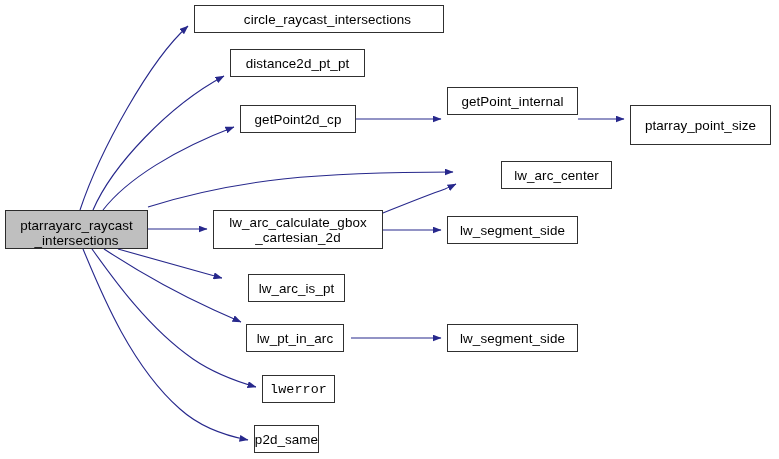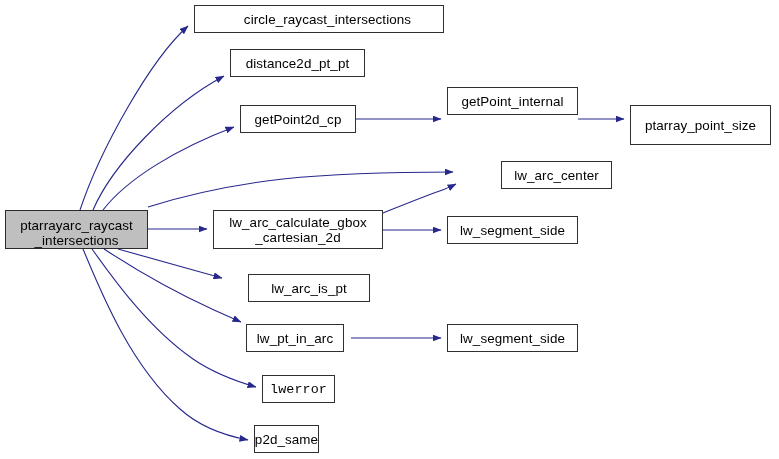--- a/index.html
+++ b/index.html
@@ -82,20 +82,20 @@
 _intersections</span></div>
       <div class="node" style="left: 194px; top: 5px; width: 250px; height: 28px; padding-left: 17px;"><span class="node-label">circle_raycast_intersections</span></div>
       <div class="node" style="left: 230px; top: 49px; width: 135px; height: 28px;"><span class="node-label">distance2d_pt_pt</span></div>
       <div class="node" style="left: 240px; top: 105px; width: 116px; height: 28px;"><span class="node-label">getPoint2d_cp</span></div>
       <div class="node" style="left: 447px; top: 87px; width: 131px; height: 28px;"><span class="node-label">getPoint_internal</span></div>
       <div class="node" style="left: 630px; top: 105px; width: 141px; height: 40px;"><span class="node-label">ptarray_point_size</span></div>
       <div class="node" style="left: 459px; top: 161px; width: 111px; height: 28px; margin-left: 42px;"><span class="node-label">lw_arc_center</span></div>
       <div class="node" style="left: 213px; top: 210px; width: 170px; height: 39px; justify-content: center;"><span class="node-label">lw_arc_calculate_gbox
 _cartesian_2d</span></div>
       <div class="node" style="left: 447px; top: 216px; width: 131px; height: 28px;"><span class="node-label">lw_segment_side</span></div>
-      <div class="node" style="left: 248px; top: 274px; width: 122px; height: 28px;"><span class="node-label">lw_arc_is_pt</span></div>
+      <div class="node" style="left: 248px; top: 274px; width: 97px; height: 28px;"><span class="node-label">lw_arc_is_pt</span></div>
       <div class="node" style="left: 246px; top: 324px; width: 98px; height: 28px;"><span class="node-label">lw_pt_in_arc</span></div>
       <div class="node" style="left: 447px; top: 324px; width: 131px; height: 28px;"><span class="node-label">lw_segment_side</span></div>
       <div class="node" style="left: 262px; top: 375px; width: 73px; height: 28px; font-family: Liberation Mono, monospace;"><span class="node-label">lwerror</span></div>
       <div class="node" style="left: 254px; top: 425px; width: 65px; height: 28px;"><span class="node-label">p2d_same</span></div>
     </div>
 
 </div>
 
 </body></html>

